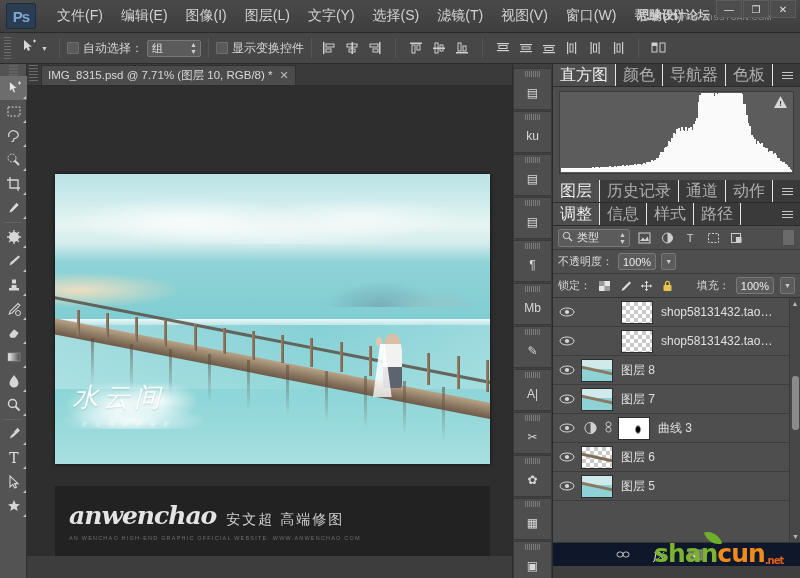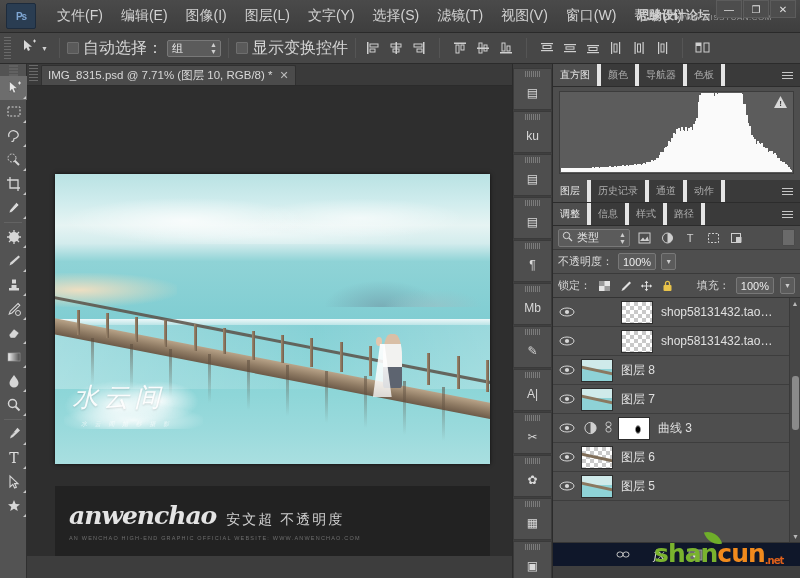--- a/index.html
+++ b/index.html
@@ -15,21 +15,21 @@
   
   .titlebar {
     position: absolute; left: 0; top: 0; width: 800px; height: 33px;
     background: linear-gradient(#4a4a4a, #3e3e3e);
     border-bottom: 1px solid #2a2a2a;
     display: flex; align-items: center;
   }
   .ps-logo {
     width: 30px; height: 26px; margin-left: 6px; margin-right: 12px;
     background: #2a3d52; border: 1px solid #1d2b3c; border-radius: 2px;
-    color: #7fa7d4; font-size: 10px; font-weight: bold;
+    color: #7fa7d4; font-size: 15px; font-weight: bold;
     display: flex; align-items: center; justify-content: center;
     letter-spacing: -1px; font-family: "Liberation Sans", sans-serif;
   }
   .menubar { display: flex; align-items: center; }
   .menu-item {
     color: #d2d2d2; font-size: 14px; padding: 4px 9px; white-space: nowrap;
   }
   .watermark-top {
     position: absolute; right: 90px; top: 7px;
     color: #cfcfcf; font-size: 12px; white-space: nowrap; font-weight: bold;
@@ -54,21 +54,21 @@
     display: flex; align-items: center; padding-left: 4px;
   }
   .grip { width: 7px; height: 22px;
     background: repeating-linear-gradient(to bottom, #6a6a6a 0 1px, transparent 1px 3px);
     margin-right: 6px; }
   .opt-sep { width: 1px; height: 20px; background: #383838;
     border-right: 1px solid #555; margin: 0 7px; }
   .tool-preset {
     display: flex; align-items: center; gap: 4px; padding: 0 4px;
   }
-  .opt-label { color: #d5d5d5; font-size: 16px; white-space: nowrap; }
+  .opt-label { color: #d5d5d5; font-size: 12px; white-space: nowrap; }
   .opt-check {
     width: 12px; height: 12px; background: #5a5a5a;
     border: 1px solid #6e6e6e; border-radius: 1px;
   }
   .opt-select {
     background: #5b5b5b; border: 1px solid #787878; border-radius: 2px;
     color: #e8e8e8; font-size: 11px; height: 17px; min-width: 54px;
     display: flex; align-items: center; padding: 0 4px; position: relative;
   }
   .opt-select .spin {
@@ -266,22 +266,22 @@
   .panels {
     position: absolute; left: 553px; top: 64px; width: 247px; height: 514px;
     background: #3f3f3f;
   }
   .panel-tabs {
     display: flex; align-items: stretch; height: 23px;
     background: #3a3a3a; border-bottom: 1px solid #2c2c2c; position: relative;
   }
   .ptab {
     padding: 0 7px; display: flex; align-items: center;
-    color: #aeaeae; font-size: 10px; background: #3a3a3a;
-    border-right: 4px solid #e5e5e5; white-space: nowrap;
+    color: #aeaeae; font-size: 16px; background: #3a3a3a;
+    border-right: 1px solid #e5e5e5; white-space: nowrap;
   }
   .ptab.active { background: #4e4e4e; color: #ececec; }
   .pmenu {
     position: absolute; right: 4px; top: 5px; width: 14px; height: 13px;
     display: flex; flex-direction: column; justify-content: center; gap: 2px;
   }
   .pmenu i { display: block; height: 1px; background: #c6c6c6; }
   .pmenu i:nth-child(1){ width: 11px; }
   .pmenu i:nth-child(2){ width: 11px; }
   .pmenu i:nth-child(3){ width: 11px; }
@@ -783,21 +783,21 @@
           <div class="bride-dress"></div>
         </div>
         <div class="cloud-big"></div>
         <div class="cn-title">水云间</div>
         <div class="cn-sub">水 云 间 婚 纱 摄 影</div>
       </div>
     </div>
     <div class="brandbar">
       <div class="brand-row">
         <span class="brand-script">anwenchao</span>
-        <span class="brand-cn">安文超 不透明度</span>
+        <span class="brand-cn">安文超 高端修图</span>
       </div>
       <div class="brand-sub">AN WENCHAO  HIGH-END GRAPHIC OFFICIAL  WEBSITE: WWW.ANWENCHAO.COM</div>
     </div>
   </div>
 
 
   <div class="dock">
     <div class="dock-item">
       <div class="dock-grip"></div>
       <div class="dock-ico">▤</div>

